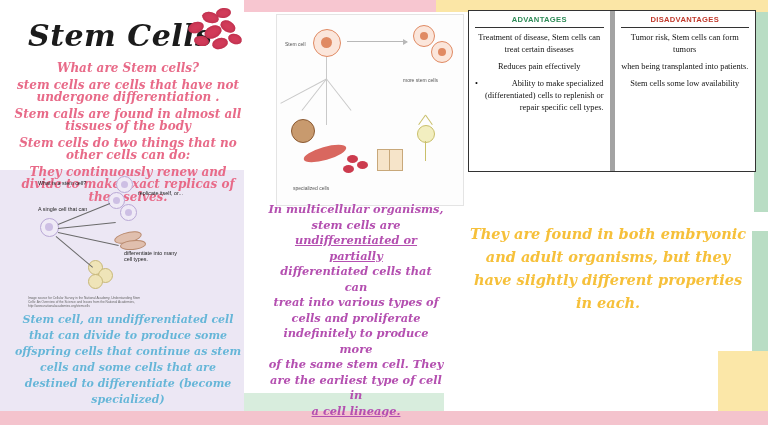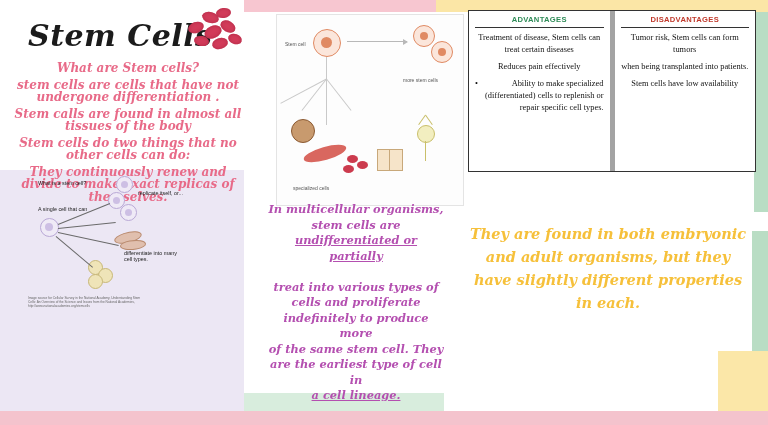--- a/index.html
+++ b/index.html
@@ -383,20 +383,21 @@
     <div class="dg-cell" style="left:60px; top:100px; width:13px; height:13px; background:#efe4b8; border-color:#c8b878;"></div>
 
     <div class="dg-line" style="left:30px; top:50px; width:56px; transform:rotate(-22deg);"></div>
     <div class="dg-line" style="left:30px; top:54px; width:58px; transform:rotate(-6deg);"></div>
     <div class="dg-line" style="left:30px; top:58px; width:62px; transform:rotate(12deg);"></div>
     <div class="dg-line" style="left:28px; top:62px; width:48px; transform:rotate(40deg);"></div>
 
     <div class="dg-credit">Image source for Cellular Survey in the National Academy, Understanding Stem Cells: An Overview of the Science and Issues from the National Academies, http://www.nationalacademies.org/stemcells</div>
   </div>
 
+  <div class="caption-left">Stem cell, an undifferentiated cell that can divide to produce some offspring cells that continue as stem cells and some cells that are destined to differentiate (become specialized)</div>
 
   <div class="center-image">
     <div class="ci-label" style="left:8px; top:26px;">Stem cell</div>
     <div class="ci-label" style="left:126px; top:62px;">more stem cells</div>
     <div class="ci-label" style="left:16px; top:170px;">specialized cells</div>
 
     <div class="ci-circle" style="left:36px; top:14px; width:26px; height:26px;">
       <div class="ci-nuc" style="left:7px; top:7px; width:11px; height:11px;"></div>
     </div>
     <div class="ci-arrow" style="left:70px; top:26px; width:60px;"></div>
@@ -424,21 +425,21 @@
     <div class="ci-neuron-body" style="left:140px; top:110px; width:16px; height:16px;"></div>
     <div class="ci-branch" style="left:148px; top:126px; height:20px; background:#c9bf6a;"></div>
     <div class="ci-branch" style="left:148px; top:100px; height:12px; background:#c9bf6a; transform:rotate(35deg);"></div>
     <div class="ci-branch" style="left:148px; top:100px; height:12px; background:#c9bf6a; transform:rotate(-35deg);"></div>
   </div>
 
   <div class="center-text">
     <span>In multicellular organisms,</span><br>
     <span>stem cells are</span><br>
     <u>undifferentiated or partially</u><br>
-    <br>
+    <span>differentiated cells that can</span><br>
     <span>treat into various types of</span><br>
     <span>cells and proliferate</span><br>
     <span>indefinitely to produce more</span><br>
     <span>of the same stem cell. They</span><br>
     <span>are the earliest type of cell in</span><br>
     <u>a cell lineage.</u>
   </div>
 
   <div class="table">
     <div class="tcol adv">
@@ -449,21 +450,21 @@
         <div class="bullet">
           <span>Ability to make specialized (differentiated) cells to replenish or repair specific cell types.</span>
         </div>
       </div>
     </div>
     <div class="tcol dis">
       <div class="thead">DISADVANTAGES</div>
       <div class="tbody">
         <p>Tumor risk, Stem cells can form tumors</p>
         <p>when being transplanted into patients.</p>
-        <p>Stem cells have low availability</p>
+        <p>Stem cells some low availability</p>
       </div>
     </div>
   </div>
 
   <div class="right-text">
     <span>They are found in both embryonic</span><br>
     <span>and adult organisms, but they</span><br>
     <span>have slightly different properties</span><br>
     <span>in each.</span>
   </div>

